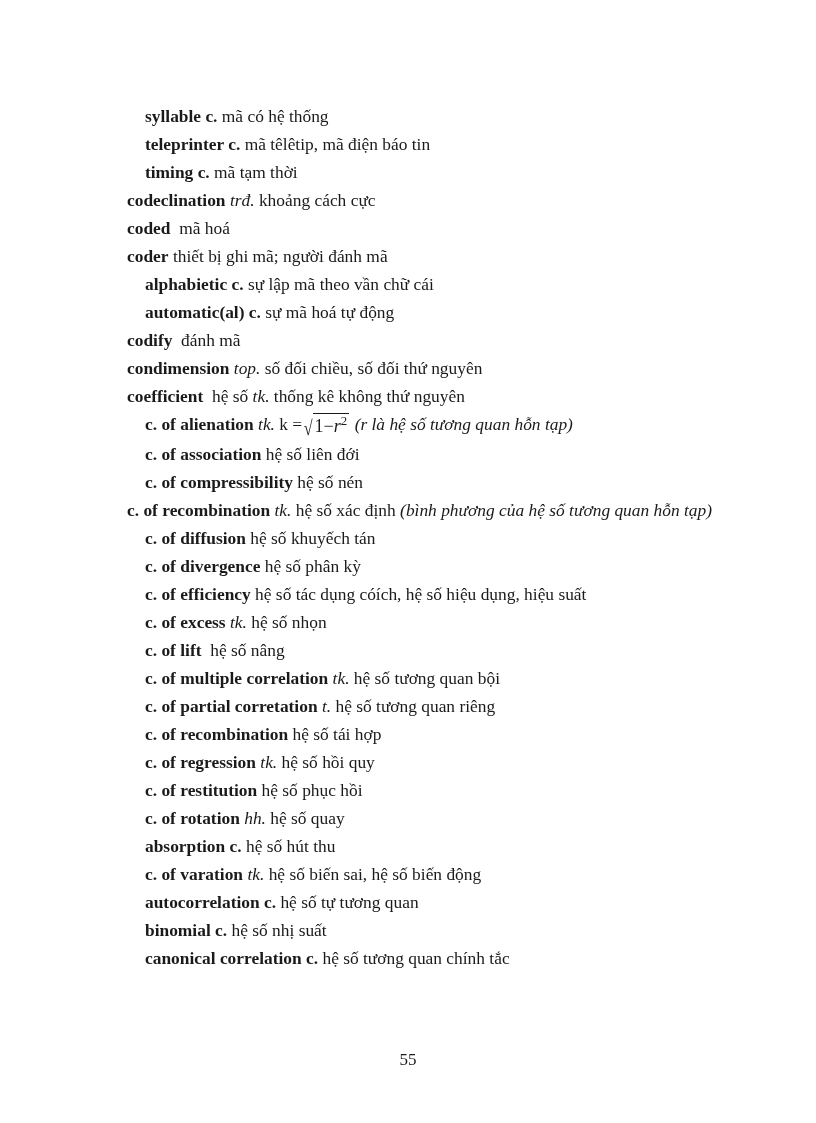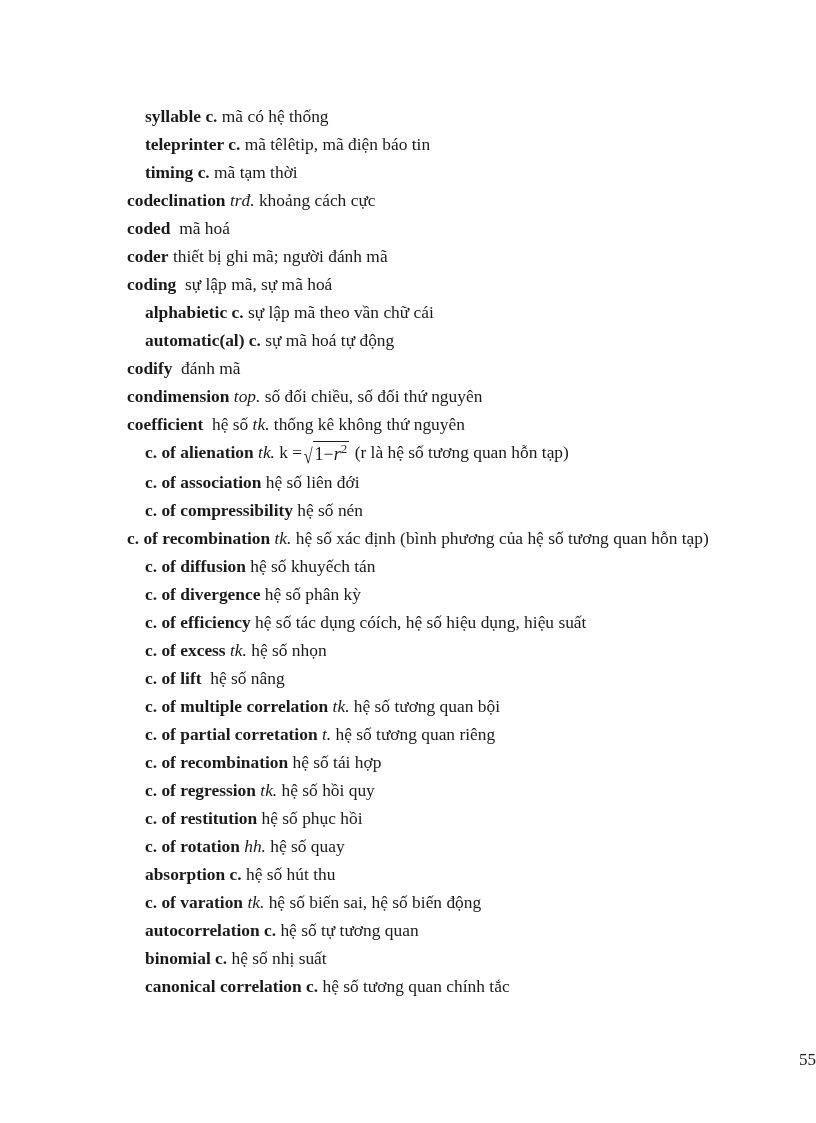--- a/index.html
+++ b/index.html
@@ -62,20 +62,21 @@
     font-weight: bold;
   }
   .abbr {
     font-style: italic;
   }
   .gloss {
     font-weight: normal;
     font-style: normal;
   }
   .note-it {
+    font-style: italic;
   }
 
   
   .math {
     font-family: "Liberation Serif", "DejaVu Serif", serif;
     white-space: nowrap;
   }
   .math .var {
     font-style: normal;
   }
@@ -108,21 +109,21 @@
     vertical-align: super;
     line-height: 0;
     font-style: normal;
   }
 
   #page-number {
     position: absolute;
     left: 0;
     top: 1046px;
     width: 816px;
-    text-align: right;
+    text-align: center;
     font-size: 17px;
     font-family: "Liberation Serif", "DejaVu Serif", serif;
     color: #1a1a1a;
   }
 </style>
 </head>
 <body>
 
 <div id="page">
 
@@ -152,24 +153,20 @@
     <p class="entry lvl-0">
       <span class="hw">coded</span>
       &nbsp;<span class="gloss">mã hoá</span>
     </p>
 
     <p class="entry lvl-0">
       <span class="hw">coder</span>
       <span class="gloss">thiết bị ghi mã; người đánh mã</span>
     </p>
 
-    <p class="entry lvl-0">
-      <span class="hw">coding</span>
-      &nbsp;<span class="gloss">sự lập mã, sự mã hoá</span>
-    </p>
 
     <p class="entry lvl-1">
       <span class="hw">alphabietic c.</span>
       <span class="gloss">sự lập mã theo vần chữ cái</span>
     </p>
 
     <p class="entry lvl-1">
       <span class="hw">automatic(al) c.</span>
       <span class="gloss">sự mã hoá tự động</span>
     </p>

